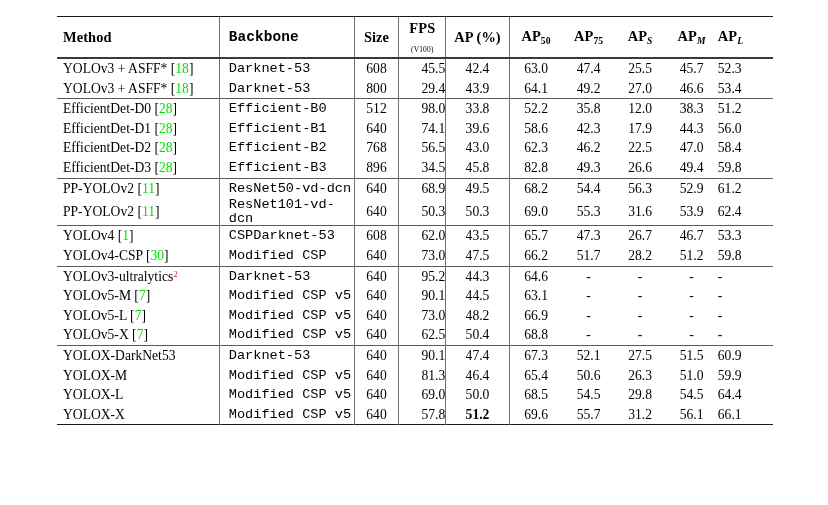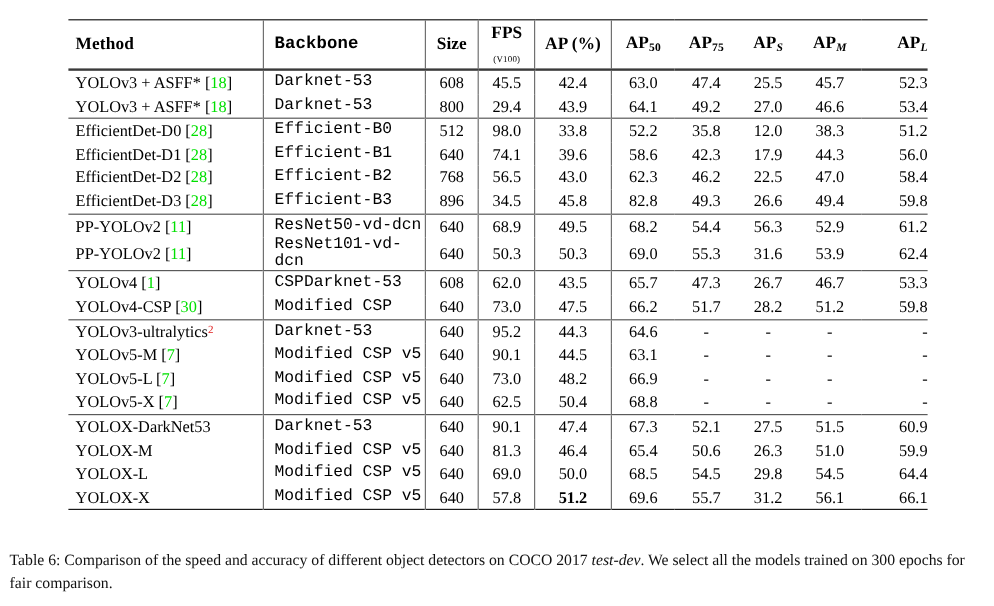--- a/index.html
+++ b/index.html
@@ -60,27 +60,27 @@
   tr.drow td {
     height: 19.6px;
     vertical-align: middle;
     font-size: 13.6px;
   }
 
   
   .c-method    { width: 161px; text-align: left;   padding-left: 6px !important; }
   .c-backbone  { width: 127px; text-align: left;   padding-left: 9px !important; font-family: Liberation Mono, monospace; }
   .c-size      { width: 45px;  text-align: center; }
-  .c-fps       { width: 47px;  text-align: center; }
+  .c-fps       { width: 47px;  text-align: right; }
   .c-ap        { width: 65px;  text-align: center; }
   .c-ap50      { width: 54px;  text-align: center; }
   .c-ap75      { width: 54px;  text-align: center; }
   .c-aps       { width: 52px;  text-align: center; }
   .c-apm       { width: 54px;  text-align: center; }
-  .c-apl       { width: 57px;  text-align: right; }
+  .c-apl       { width: 57px;  text-align: left; }
 
   
   .vl { border-left: 1.1px solid #707070; }
 
   
   .fps-head {
     display: flex;
     flex-direction: column;
     align-items: center;
     justify-content: center;
@@ -377,17 +377,14 @@
             <td class="rule-bottom" style="height: 0px;"></td>
             <td class="rule-bottom" style="height: 0px;"></td>
             <td class="rule-bottom" style="height: 0px;"></td>
             <td class="rule-bottom" style="height: 0px;"></td>
             <td class="rule-bottom" style="height: 0px;"></td>
           </tr>
         </tbody>
     </table>
   </div>
 
-  <div class="caption">
-    <span>Table 6:</span><span> Comparison of the speed and accuracy of different object detectors on COCO 2017 </span><i>test-dev</i><span>. We select all the models trained on 300 epochs for fair comparison.</span>
-  </div>
 
 </div>
 
 </body></html>

